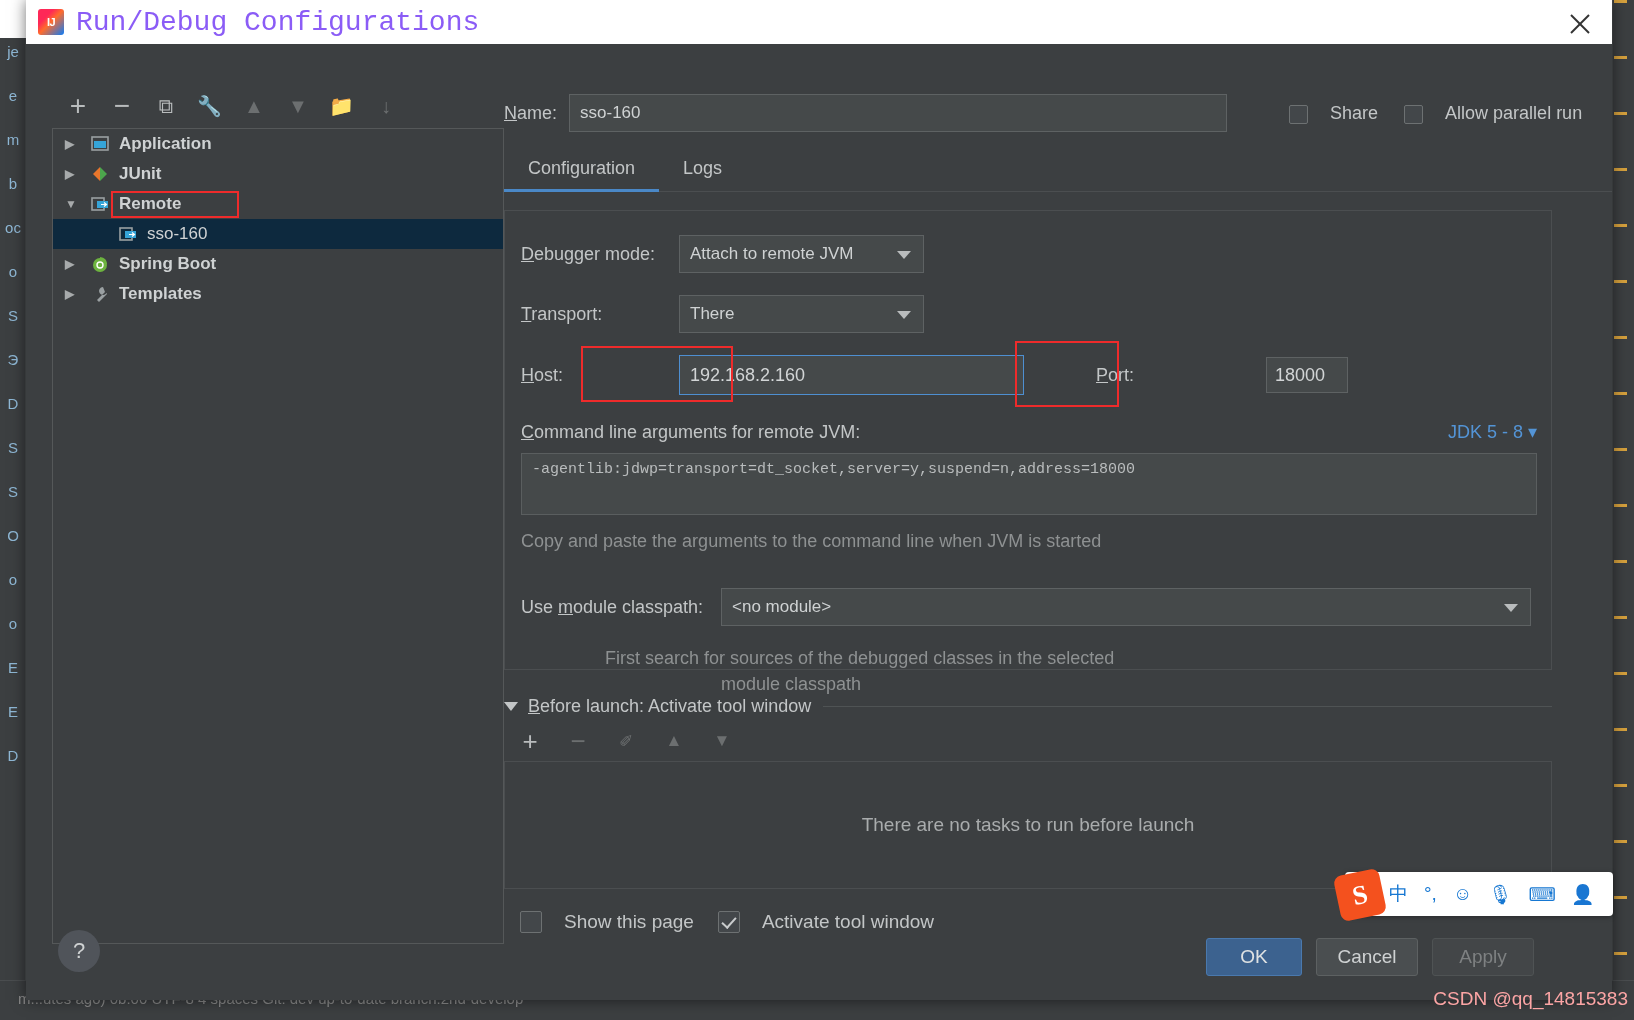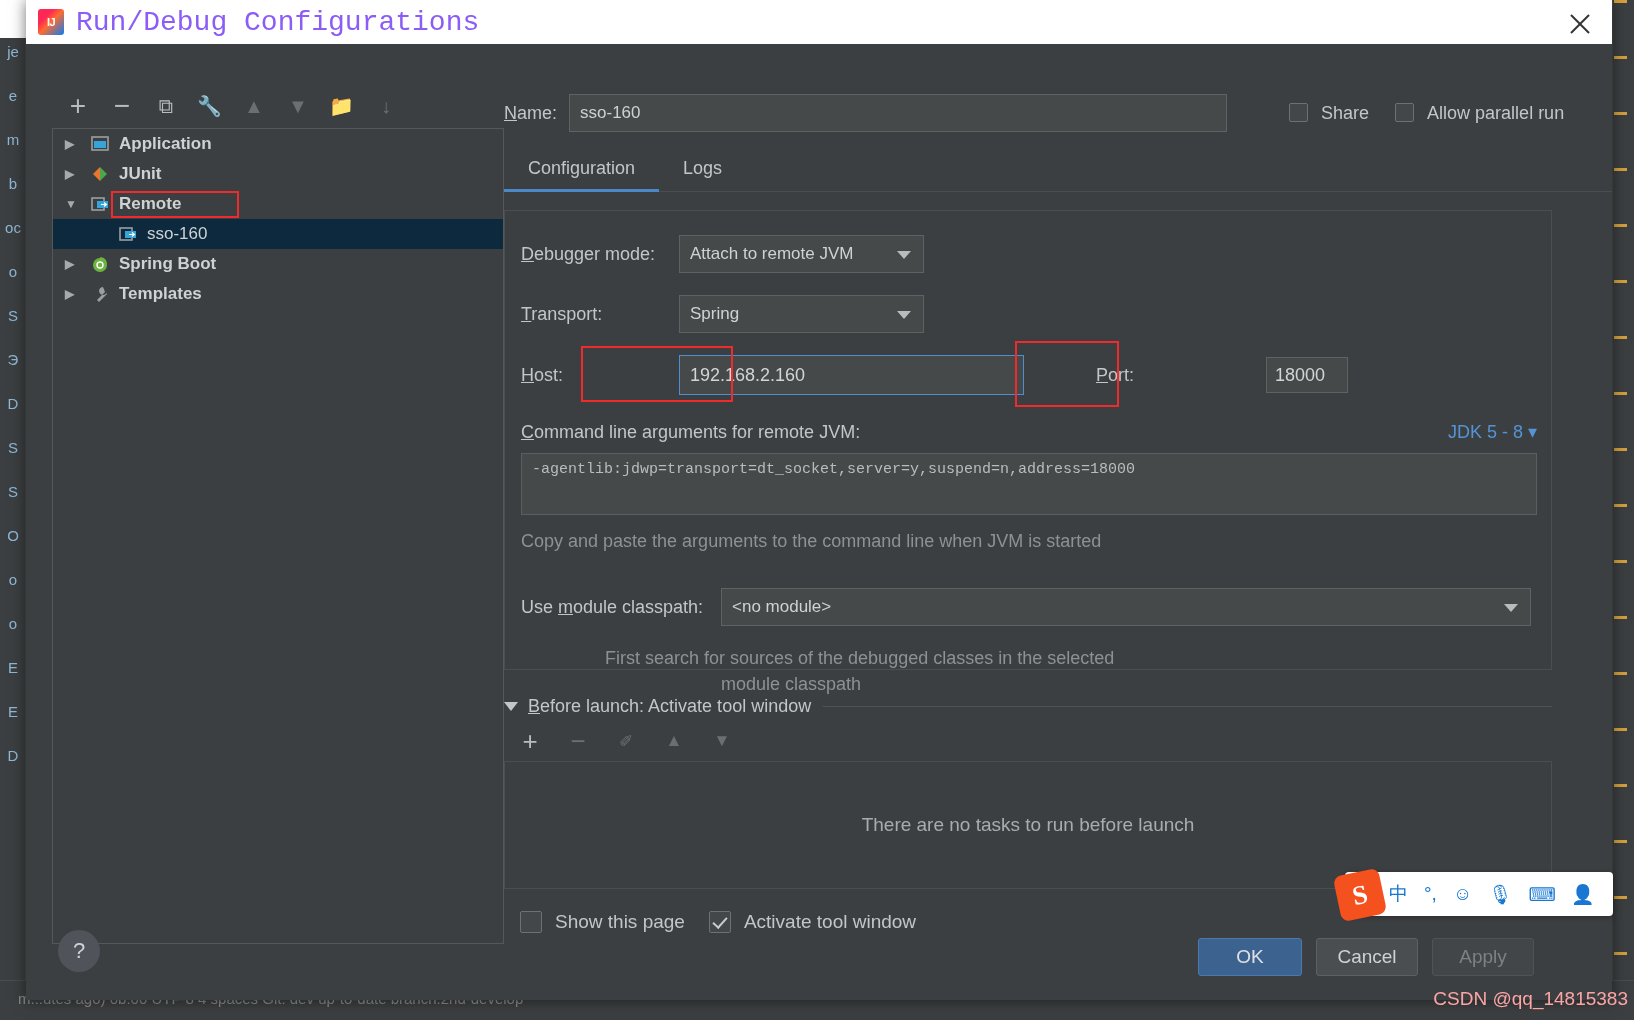--- a/index.html
+++ b/index.html
@@ -110,21 +110,21 @@
 
   .name-row { display: flex; align-items: center; padding: 10px 0 0 0; }
   .lbl { color: #c3c6c7; font-size: 18px; }
   .u { text-decoration: underline; }
   .name-input {
     margin-left: 12px; width: 658px; height: 38px; background: #45494a;
     border: 1px solid #5e6263; color: #cfd2d3; font-size: 17px;
     padding: 0 10px; font-family: "Liberation Sans", sans-serif;
   }
   .cbx-group { display: flex; align-items: center; gap: 26px; margin-left: 62px; }
-  .cbx { display: flex; align-items: flex-start; gap: 13px; cursor: pointer; }
+  .cbx { display: flex; align-items: flex-end; gap: 22px; cursor: pointer; }
   .box {
     width: 19px; height: 19px; border: 1px solid #6d7172; background: #43474a;
     flex: 0 0 19px; position: relative; border-radius: 2px;
   }
   .box.checked::after {
     content: ""; position: absolute; left: 5px; top: 1px; width: 6px; height: 12px;
     border: solid #c9cccd; border-width: 0 2px 2px 0; transform: rotate(42deg);
   }
   .cbx span { color: #c3c6c7; font-size: 18px; white-space: nowrap; }
 
@@ -205,21 +205,21 @@
     border-radius: 50%; background: #50545a; color: #cfd2d3; font-size: 22px;
     display: flex; align-items: center; justify-content: center; cursor: pointer;
   }
   .footer-btns {
     position: absolute; right: 78px; bottom: 24px; display: flex; gap: 14px;
   }
   .btn {
     width: 102px; height: 38px; display: flex; align-items: center; justify-content: center;
     font-size: 19px; cursor: pointer; border-radius: 3px;
   }
-  .btn.ok { background: #3c628f; color: #dfe2e3; border: 1px solid #4a79ae; width: 104px; }
+  .btn.ok { background: #3c628f; color: #dfe2e3; border: 1px solid #4a79ae; width: 96px; }
   .btn.cancel { background: #4a4e50; color: #cfd2d3; border: 1px solid #5d6162; }
   .btn.apply { background: #434648; color: #7e8182; border: 1px solid #4f5354; }
 
   
   #ime {
     position: absolute; left: 1345px; top: 872px; width: 268px; height: 44px;
     background: #ffffff; border-radius: 4px; display: flex; align-items: center;
     padding-left: 44px; gap: 16px; box-shadow: 0 1px 5px rgba(0,0,0,.35);
   }
   #ime .sogou {
@@ -407,21 +407,21 @@
           <span class="lbl"><span class="u">D</span>ebugger mode:</span>
           <div class="combo w245">
             <span>Attach to remote JVM</span>
             <span class="arrow"></span>
           </div>
         </div>
 
         <div class="frow">
           <span class="lbl"><span class="u">T</span>ransport:</span>
           <div class="combo w245">
-            <span>Spring</span>
+            <span>There</span>
             <span class="arrow"></span>
           </div>
         </div>
 
         <div class="frow" style="position:relative; margin-bottom:26px;">
           <span class="lbl"><span class="u">H</span>ost:</span>
           <input class="host-input" type="text" value="192.168.2.160" style="">
           <span class="redbox" style="left:60px; top:-9px; width:152px; height:56px;"></span>
           <span class="lbl" style="margin-left:72px;"><span class="u">P</span>ort:</span>
           <input class="port-input" style="margin-left: 12px;" type="text" value="18000">

